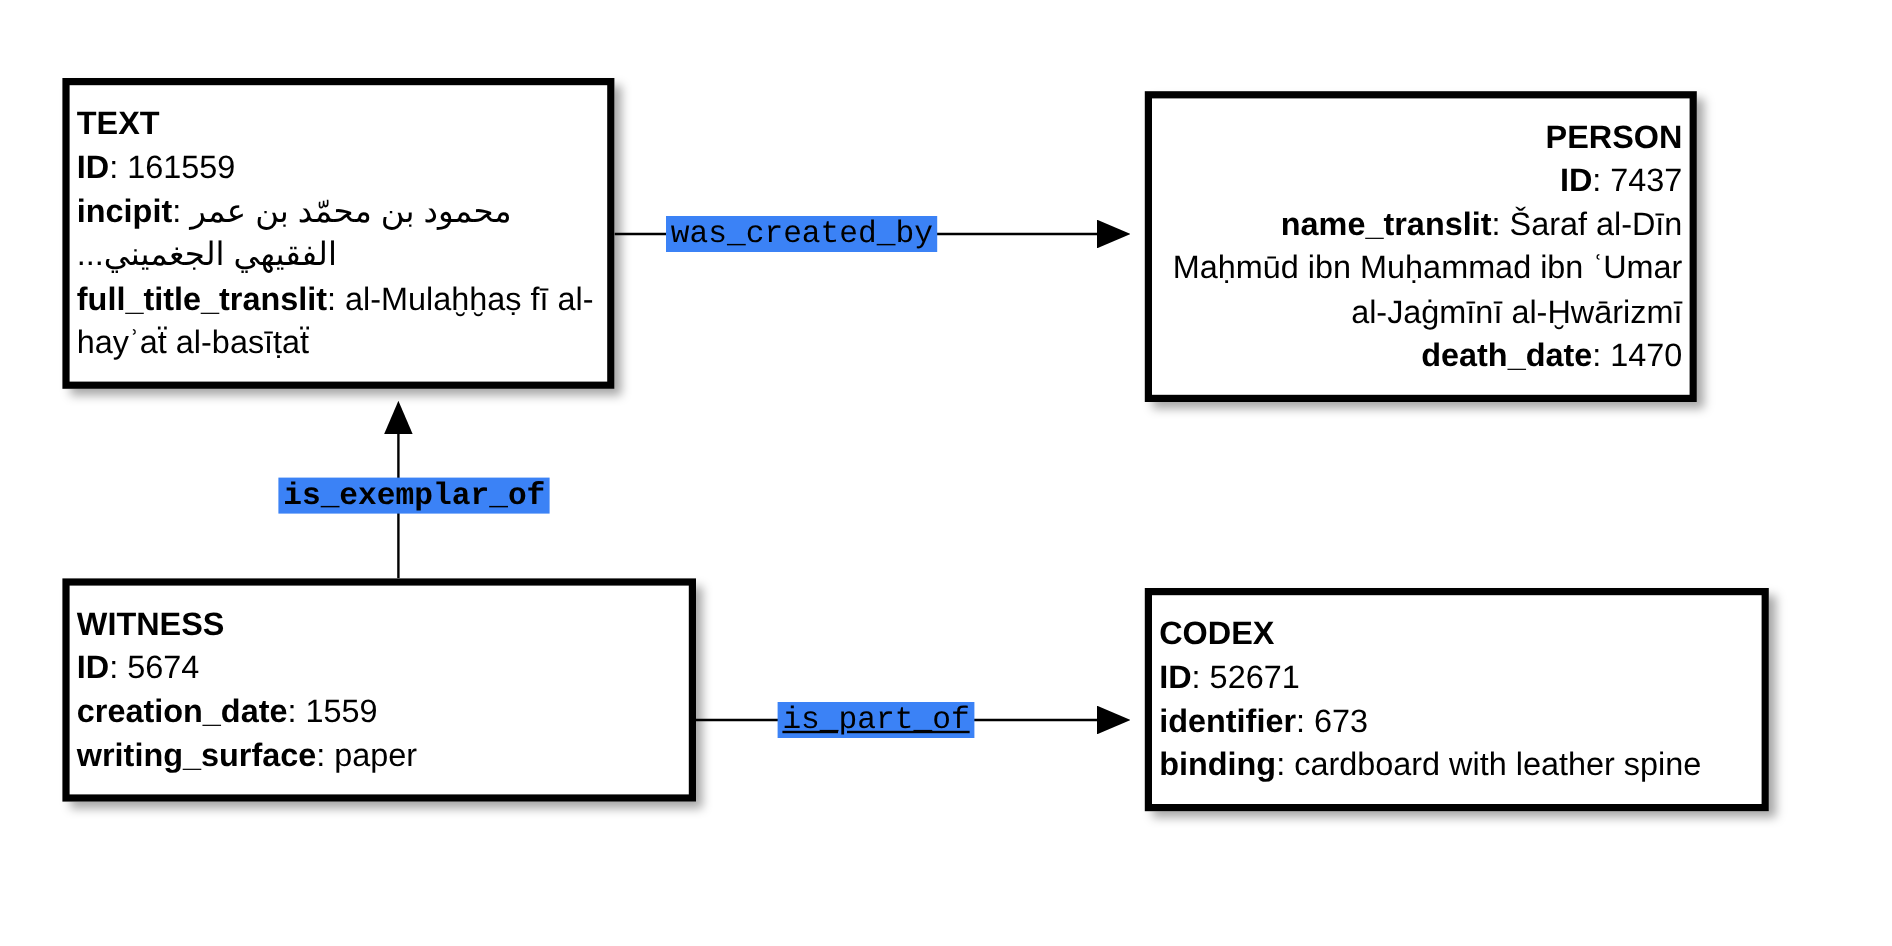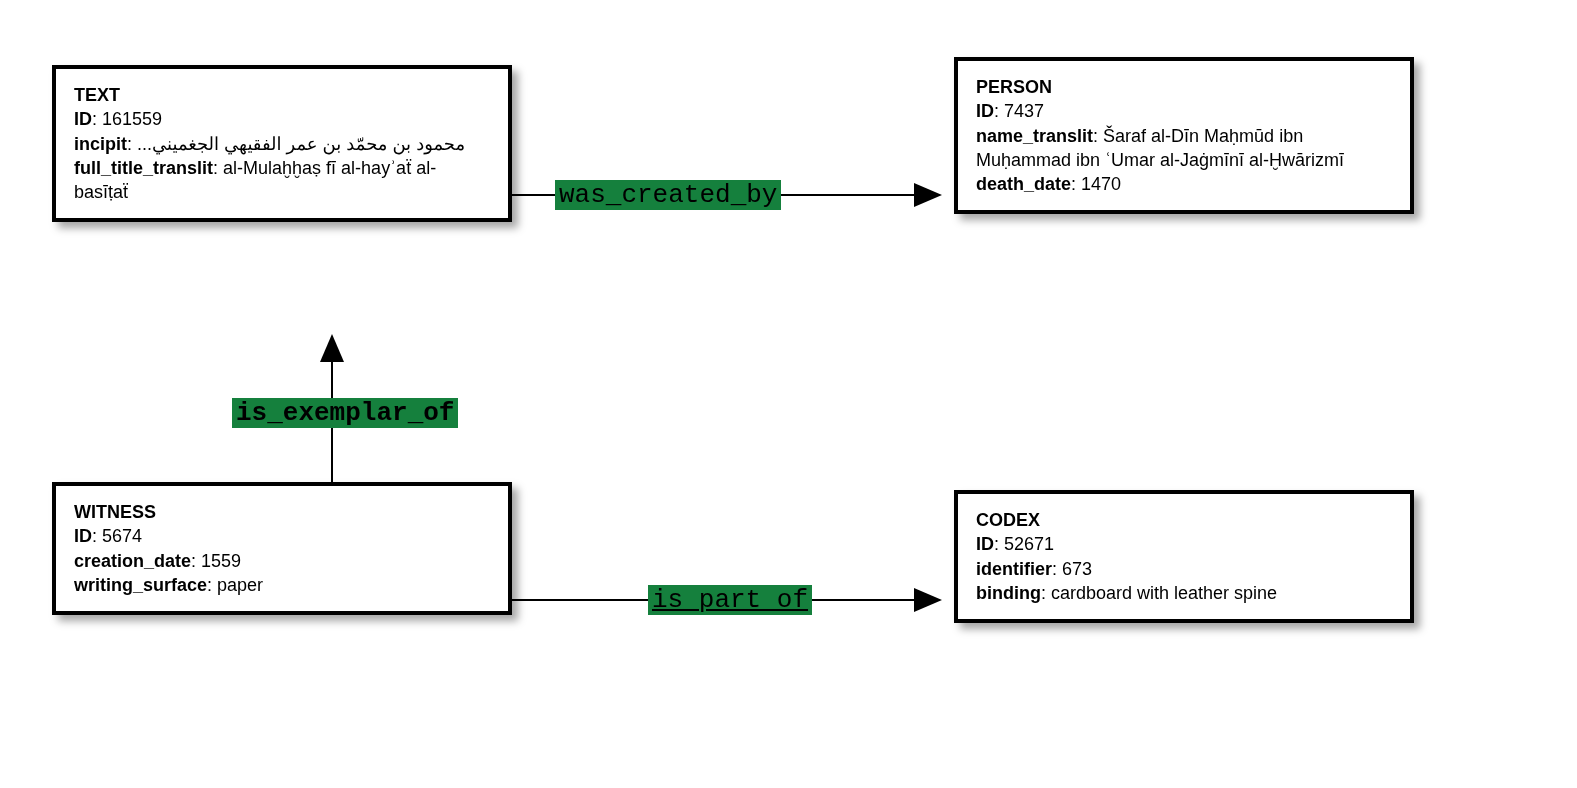--- a/index.html
+++ b/index.html
@@ -8,38 +8,38 @@
     padding: 0;
     width: 1577px;
     height: 788px;
     background: #fff;
     font-family: Arial, Helvetica, sans-serif;
     position: relative;
     overflow: hidden;
   }
   .node {
     position: absolute;
-    border: 4px solid #000000;
+    border: 6px solid #000000;
     background: #fff;
-    padding: 14px 18px;
+    padding: 14px 6px;
     box-shadow: 6px 6px 8px rgba(0,0,0,0.35);
-    font-size: 18px;
+    font-size: 27px;
     line-height: 1.35;
   }
   .node .title {
     font-weight: bold;
   }
   .field-key {
     font-weight: bold;
   }
   .edge-label {
     position: absolute;
     font-family: "Courier New", Courier, monospace;
     font-size: 26px;
-    background: #15803d;
+    background: #3b82f6;
     padding: 0 4px;
     white-space: nowrap;
   }
   svg.overlay {
     position: absolute;
     top: 0; left: 0;
     width: 1577px;
     height: 788px;
     pointer-events: none;
   }
@@ -71,47 +71,47 @@
     <span class="field-key">ID</span>: <span>161559</span>
   </div>
   <div>
     <span class="field-key">incipit</span>: <span class="arabic">محمود بن محمّد بن عمر الفقيهي الجغميني...</span>
   </div>
   <div>
     <span class="field-key">full_title_translit</span>: <span>al-Mulaḫḫaṣ fī al-hayʾaẗ al-basīṭaẗ</span>
   </div>
 </div>
 
-<div class="node" style="left:954px; top:57px; width:460px;">
+<div class="node" style="left:954px; top:76px; width:460px;text-align:right;">
   <div class="title">PERSON</div>
   <div>
     <span class="field-key">ID</span>: <span>7437</span>
   </div>
   <div>
     <span class="field-key">name_translit</span>: <span>Šaraf al-Dīn Maḥmūd ibn Muḥammad ibn ʿUmar al-Jaġmīnī al-Ḫwārizmī</span>
   </div>
   <div>
     <span class="field-key">death_date</span>: <span>1470</span>
   </div>
 </div>
 
-<div class="node" style="left:52px; top:482px; width:460px;">
+<div class="node" style="left:52px; top:482px; width:528px;">
   <div class="title">WITNESS</div>
   <div>
     <span class="field-key">ID</span>: <span>5674</span>
   </div>
   <div>
     <span class="field-key">creation_date</span>: <span>1559</span>
   </div>
   <div>
     <span class="field-key">writing_surface</span>: <span>paper</span>
   </div>
 </div>
 
-<div class="node" style="left:954px; top:490px; width:460px;">
+<div class="node" style="left:954px; top:490px; width:520px;">
   <div class="title">CODEX</div>
   <div>
     <span class="field-key">ID</span>: <span>52671</span>
   </div>
   <div>
     <span class="field-key">identifier</span>: <span>673</span>
   </div>
   <div>
     <span class="field-key">binding</span>: <span>cardboard with leather spine</span>
   </div>

